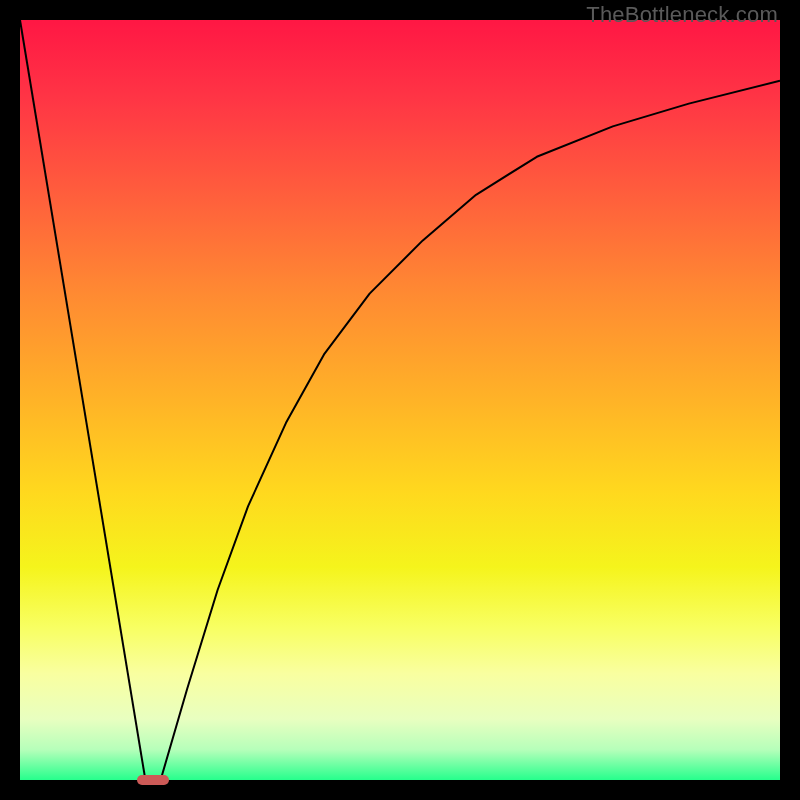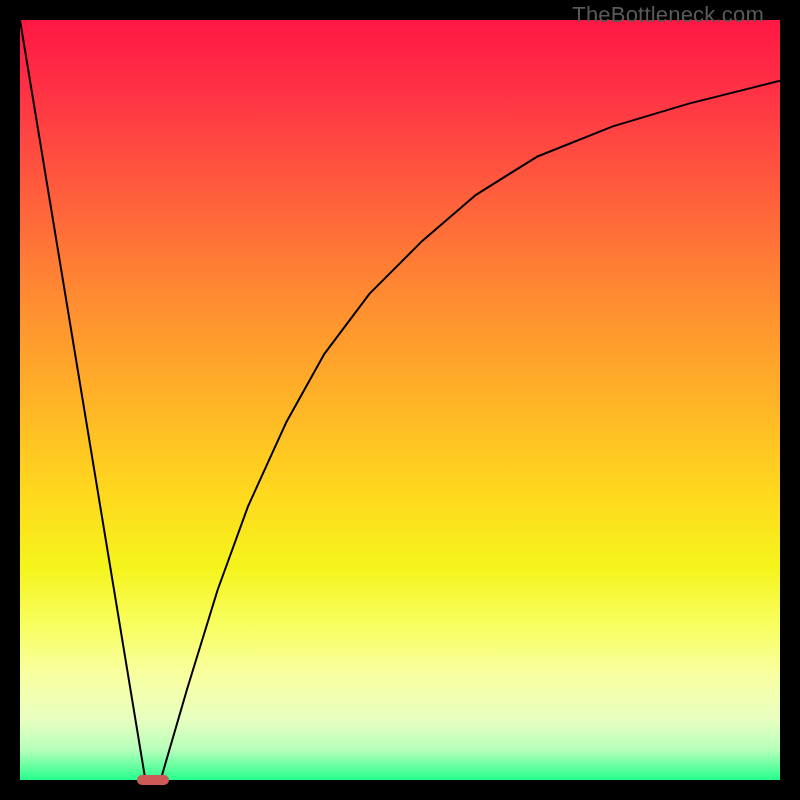--- a/index.html
+++ b/index.html
@@ -42,21 +42,21 @@
     );
   }
   .plot-area svg {
     position: absolute;
     left: 0;
     top: 0;
   }
   .watermark {
     position: absolute;
     top: 2px;
-    right: 36px;
+    right: 22px;
     color: #5a5a5a;
     font-size: 22px;
     letter-spacing: 0.2px;
     user-select: none;
     font-weight: 400;
   }
   .marker {
     position: absolute;
     height: 10px;
     width: 32px;

